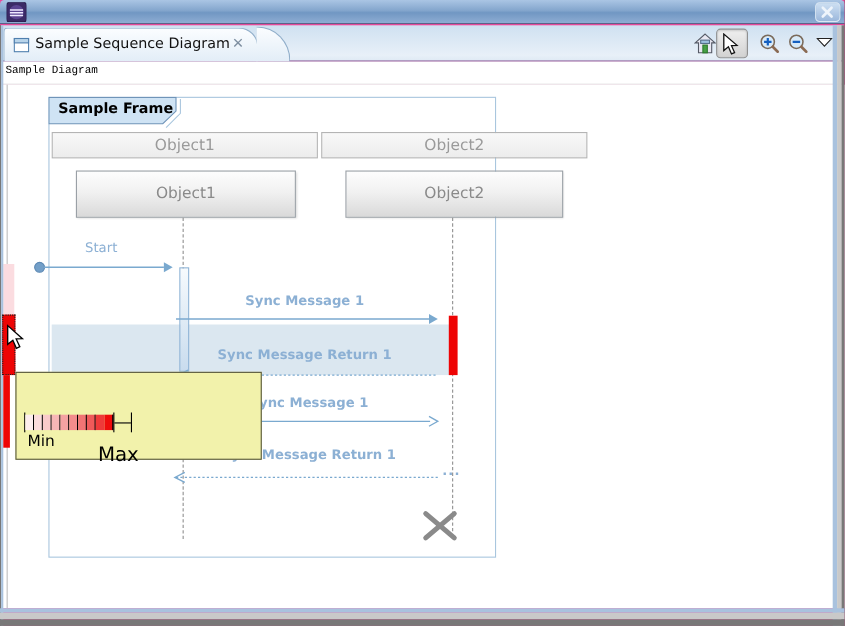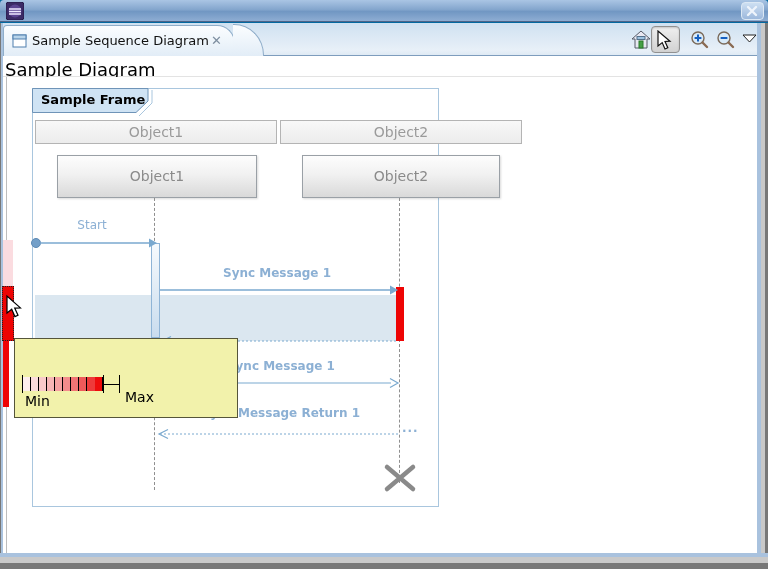--- a/index.html
+++ b/index.html
@@ -1,19 +1,19 @@
 <!DOCTYPE html>
 <html><head>
 <meta charset="utf-8">
 <style>
   html,body{margin:0;padding:0;background:#555;}
   *{box-sizing:border-box;}
   .window{
     position:relative;width:768px;height:569px;overflow:hidden;
-    font-family:"DejaVu Sans",sans-serif;background:#0369a1;
+    font-family:"DejaVu Sans",sans-serif;background:#ec4899;
   }
   
   .titlebar{
     position:absolute;left:0;top:0;width:768px;height:22px;
     background:linear-gradient(180deg,#aac5e4 0%,#84a6cd 45%,#7197c3 55%,#8eadd3 100%);
     border-radius:4px 4px 0 0;border-bottom:1px solid #4e6488;
   }
   .app-icon{position:absolute;left:6px;top:2px;}
   .win-close{
     position:absolute;right:4px;top:2px;width:23px;height:18px;
@@ -47,30 +47,30 @@
     background:linear-gradient(180deg,#efefef,#d2d2d2);
     border:1px solid #909090;border-radius:4px;
     box-shadow:inset 0 1px 2px rgba(0,0,0,.18);
   }
   .toolbtn svg{position:absolute;left:3px;top:3px;}
   
   .viewheader{
     position:absolute;left:1px;top:56px;width:766px;height:21px;background:#fff;
     border-bottom:1px solid #e3e3e3;
   }
-  .viewheader span{position:absolute;left:4px;top:3px;font-size:18px;color:#000;}
+  .viewheader span{position:absolute;left:4px;top:3px;font-size:10px;color:#000;font-family:Liberation Mono, monospace;}
   
   .canvas{position:absolute;left:0;top:77px;width:768px;height:476px;background:#fff;}
   .hairline{position:absolute;left:6px;top:0;width:1px;height:476px;background:#bdbdbd;}
   .comp-seg{position:absolute;}
   .comp-low{left:3px;top:163px;width:10px;height:47px;}
   .comp-sel{left:2px;top:209px;width:12px;height:55px;border:1px dotted #222;z-index:8;}
   .comp-max{left:3px;top:264px;width:6px;height:66px;z-index:8;}
   
-  .frame{position:absolute;left:32px;top:11px;width:407px;height:419px;border:1px solid #a9c6de;text-decoration:underline;}
+  .frame{position:absolute;left:44px;top:11px;width:407px;height:419px;border:1px solid #a9c6de;text-decoration:underline;}
   .pentagon-svg{position:absolute;left:-1px;top:-1px;}
   .frame-label{position:absolute;left:8px;top:3px;font-size:13px;font-weight:bold;color:#000;z-index:2;}
   .lane-header{
     position:absolute;top:31px;height:24px;line-height:22px;text-align:center;
     background:linear-gradient(180deg,#f8f8f8,#ececec);
     border:1px solid #b4b4b4;color:#9a9a9a;font-size:14px;
   }
   .lane-header.h1{left:2px;width:242px;}
   .lane-header.h2{left:247px;width:242px;}
   .obj-box{
@@ -107,21 +107,21 @@
     background:#f2f2ab;border:1px solid #55553a;
   }
   .tt-row1{position:absolute;left:10px;top:6px;font-size:14px;color:#000;}
   .tt-row1 .tt-delta{margin-right:9px;}
   .tt-scale{position:absolute;left:7px;top:35px;height:20px;display:flex;align-items:center;}
   .tick{width:1px;height:18px;background:#000;}
   .seg{width:8px;height:14px;border-right:1px solid #000;}
   .seg:nth-of-type(10){border-right:none;}
   .connector{width:15px;height:1px;background:#000;}
   .tt-min{position:absolute;left:10px;top:54px;font-size:14px;color:#000;}
-  .tt-max{position:absolute;left:74px;top:50px;font-size:14px;color:#000;margin-left:36px;}
+  .tt-max{position:absolute;left:74px;top:64px;font-size:18px;color:#000;}
   .cursor-svg{position:absolute;left:0;top:0;z-index:20;pointer-events:none;}
   
   .strip{position:absolute;}
 </style>
 </head>
 <body>
 
 <div class="window">
 
   <div class="titlebar">
@@ -234,20 +234,21 @@
         <line x1="398" y1="357" x2="160" y2="357" stroke="#7aa9cf" stroke-width="1" stroke-dasharray="2 2"></line>
         <path d="M168,352.5 L159,357 L168,361.5" fill="none" stroke="#7aa9cf" stroke-width="1.2"></path>
       </g>
       <g>
         <path d="M387,390 L413,412 M413,390 L387,412" stroke="#8a8a8a" stroke-width="4.5" stroke-linecap="round"></path>
       </g>
     </svg>
 
     <div class="msg lbl-start">Start</div>
     <div class="msg center lbl-sync1">Sync Message 1</div>
+    <div class="msg center lbl-sync1r">Sync Message Return 1</div>
     <div class="msg center lbl-async1">Async Message 1</div>
     <div class="msg center lbl-async1r">Async Message Return 1</div>
     <div class="msg lbl-dots">...</div>
 
     <div class="tooltip">
       <div class="tt-scale">
         <div class="tick"></div>
         <div class="seg" style="background: rgb(253, 238, 238);"></div>
         <div class="seg" style="background: rgb(251, 220, 220);"></div>
         <div class="seg" style="background: rgb(249, 202, 202);"></div>

